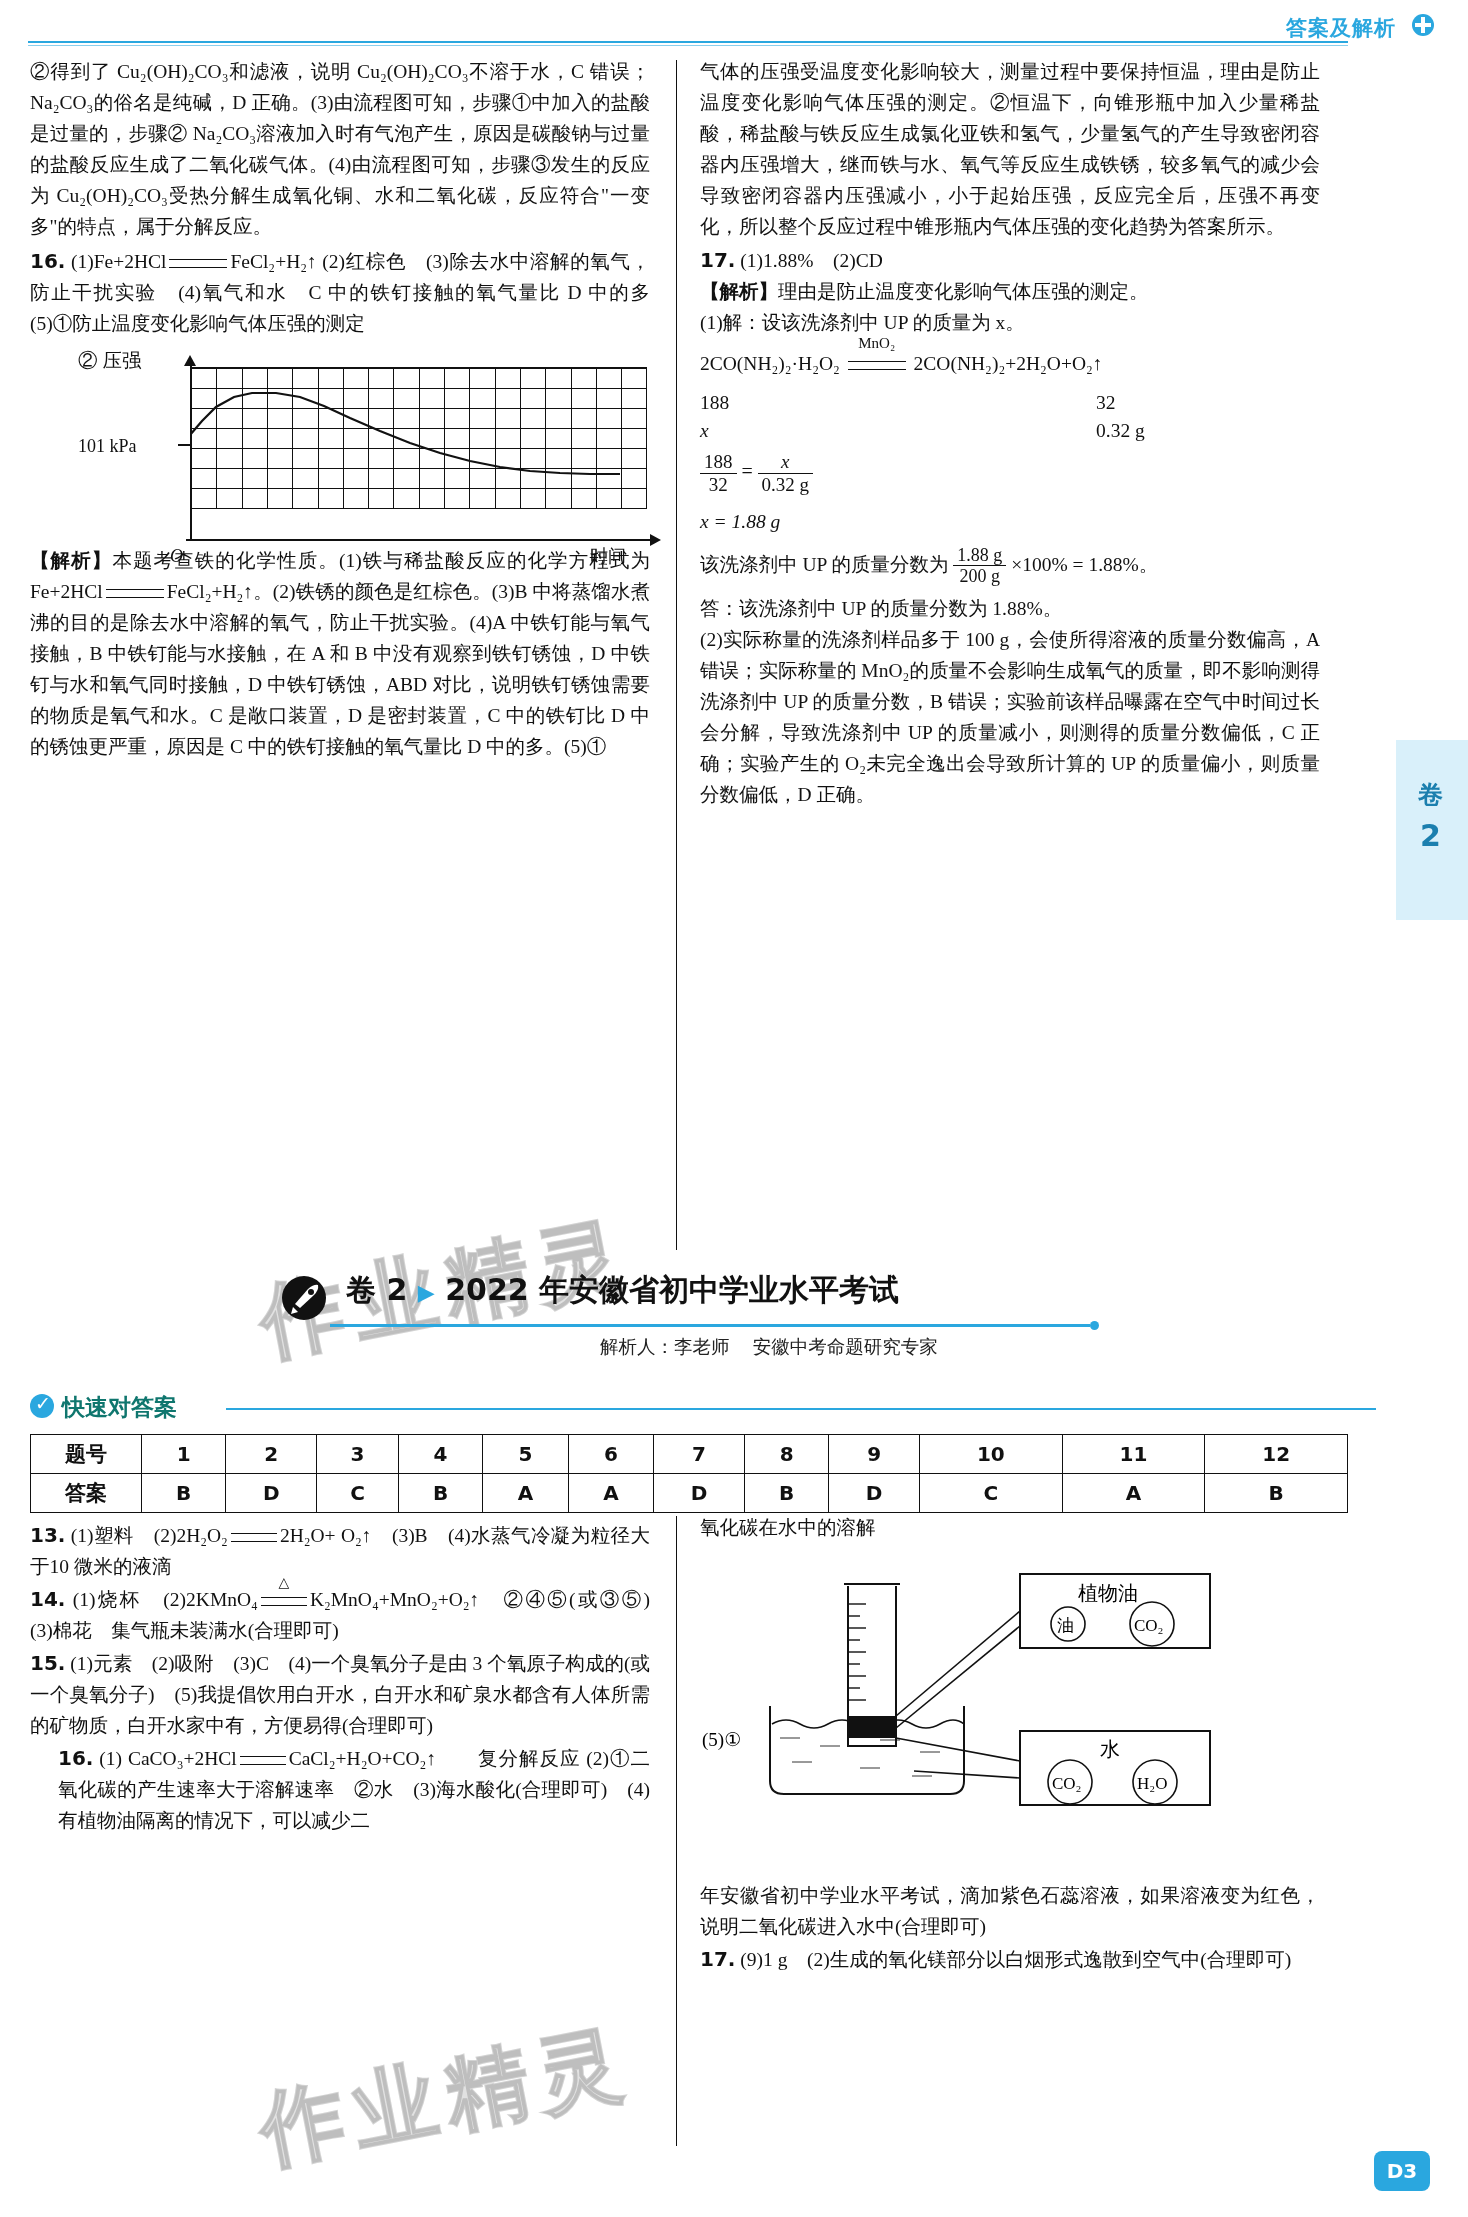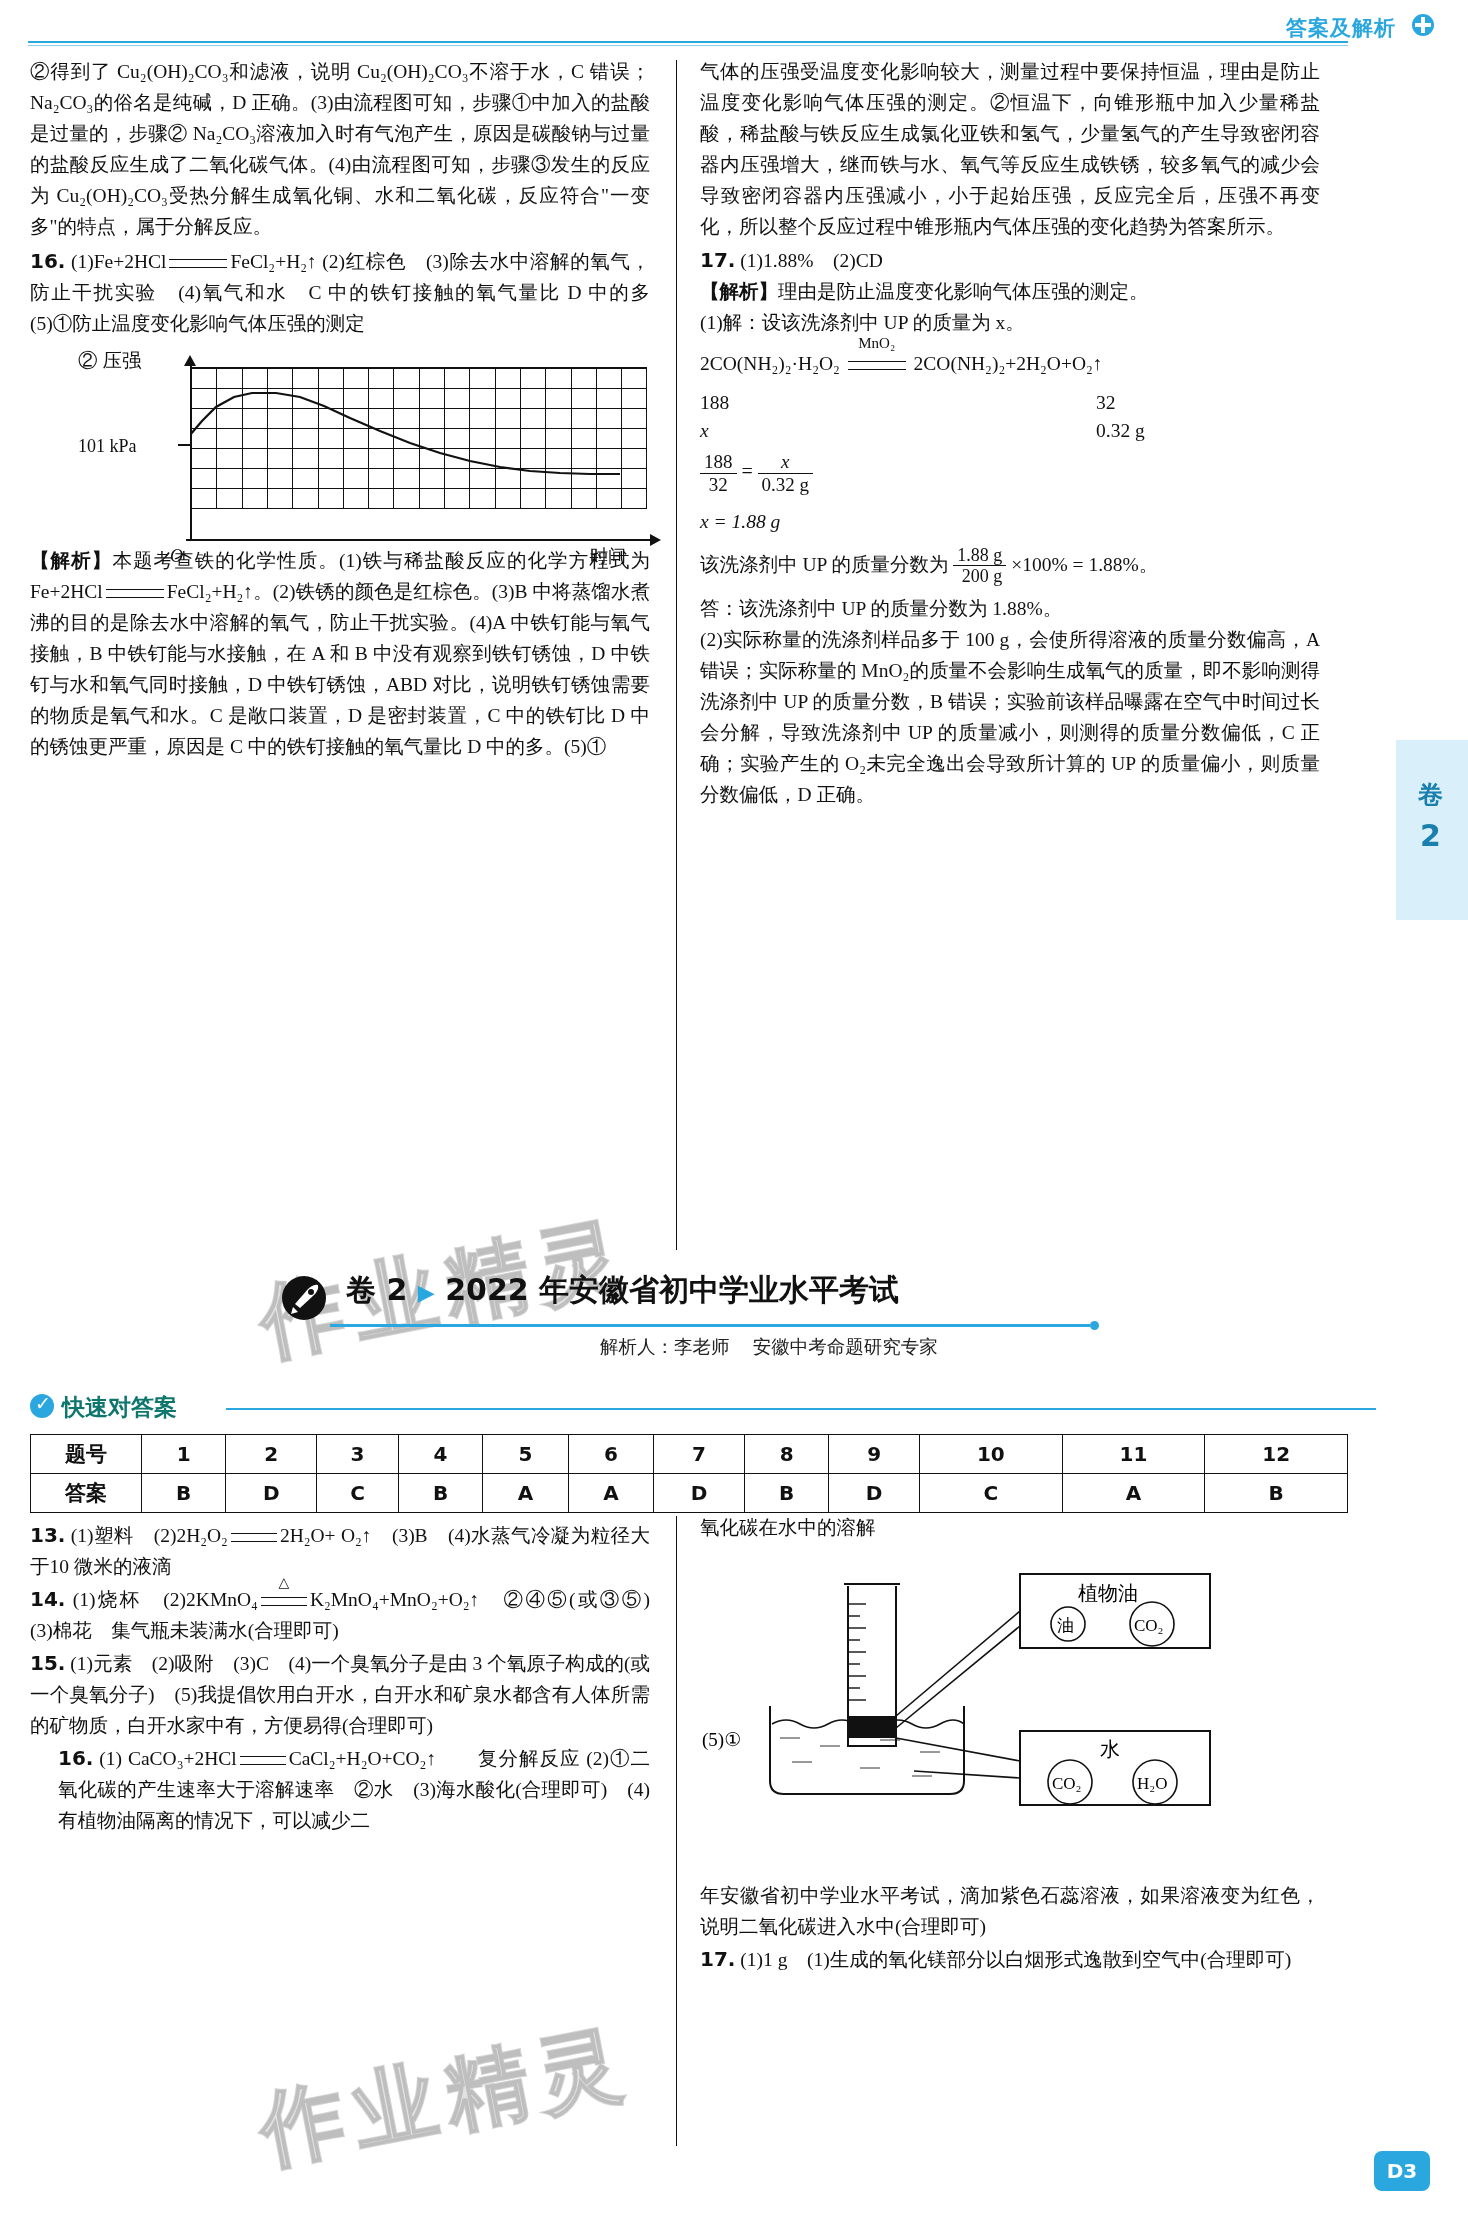--- a/index.html
+++ b/index.html
@@ -292,21 +292,21 @@
       <span class="frac" style="font-size:19px;">
         <span class="num ital">x</span>
         <span class="den">0.32 g</span>
       </span>
     </p>
 
     <p style="margin-top:10px;" class="ital">x = 1.88 g</p>
 
     <p style="margin-top:8px;">
       <span>该洗涤剂中 UP 的质量分数为</span>
-      <span class="frac" style="font-size:18px;text-align:right;">
+      <span class="frac" style="font-size:18px;">
         <span class="num">1.88 g</span>
         <span class="den">200 g</span>
       </span>
       <span>×100% = 1.88%。</span>
     </p>
 
     <p style="margin-top:6px;">答：该洗涤剂中 UP 的质量分数为 1.88%。</p>
     <p>(2)实际称量的洗涤剂样品多于 100 g，会使所得溶液的质量分数偏高，A 错误；实际称量的 MnO₂的质量不会影响生成氧气的质量，即不影响测得洗涤剂中 UP 的质量分数，B 错误；实验前该样品曝露在空气中时间过长会分解，导致洗涤剂中 UP 的质量减小，则测得的质量分数偏低，C 正确；实验产生的 O₂未完全逸出会导致所计算的 UP 的质量偏小，则质量分数偏低，D 正确。</p>
   </div>
 
@@ -447,21 +447,21 @@
       <text x="437" y="233" font-size="17" font-family="Liberation Serif, serif">H₂O</text>
       <line x1="196" y1="182" x2="320" y2="205" stroke="#111" stroke-width="1.6"></line>
       <line x1="214" y1="215" x2="320" y2="222" stroke="#111" stroke-width="1.6"></line>
     </svg>
   </div>
 
   <div class="bcol right" style="top:1880px;">
     <p>年安徽省初中学业水平考试，滴加紫色石蕊溶液，如果溶液变为红色，说明二氧化碳进入水中(合理即可)</p>
     <p style="margin-top:2px;">
       <span class="qnum">17.</span>
-      <span>(1)1 g　(1)生成的氧化镁部分以白烟形式逸散到空气中(合理即可)</span>
+      <span>(9)1 g　(2)生成的氧化镁部分以白烟形式逸散到空气中(合理即可)</span>
     </p>
   </div>
 
   <div class="wm wm2">作业精灵</div>
 
   <div class="footer-badge">D3</div>
 
 </div>
 
 </body></html>

